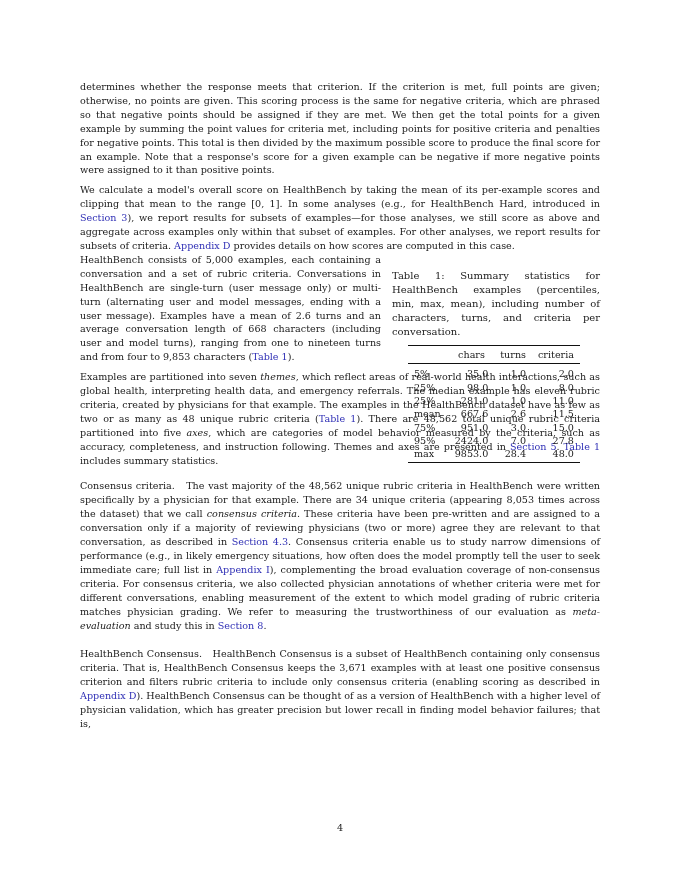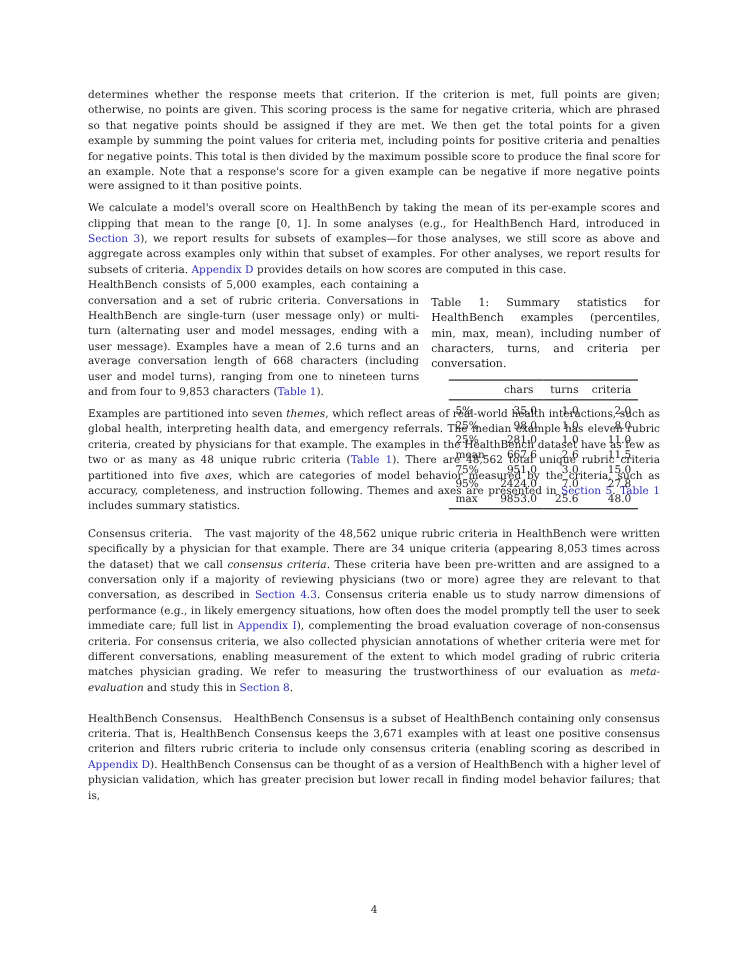--- a/index.html
+++ b/index.html
@@ -89,21 +89,21 @@
             </tr>
             <tr>
               <td class="rowlabel">95%</td>
               <td>2424.0</td>
               <td>7.0</td>
               <td>27.8</td>
             </tr>
             <tr>
               <td class="rowlabel">max</td>
               <td>9853.0</td>
-              <td>25.6</td>
+              <td>28.4</td>
               <td>48.0</td>
             </tr>
           </tbody>
       </table>
     </div>
   </div>
 
   <p class="block" style="margin-top:12px;"><span class="runin">Consensus criteria.</span>&nbsp;&nbsp; <span>The vast majority of the 48,562 unique rubric criteria in HealthBench were written specifically by a physician for that example. There are 34 unique criteria (appearing 8,053 times across the dataset) that we call </span><em>consensus criteria</em><span>. These criteria have been pre-written and are assigned to a conversation only if a majority of reviewing physicians (two or more) agree they are relevant to that conversation, as described in </span><a class="ref">Section 4.3</a><span>. Consensus criteria enable us to study narrow dimensions of performance (e.g., in likely emergency situations, how often does the model promptly tell the user to seek immediate care; full list in </span><a class="ref">Appendix I</a><span>), complementing the broad evaluation coverage of non-consensus criteria. For consensus criteria, we also collected physician annotations of whether criteria were met for different conversations, enabling measurement of the extent to which model grading of rubric criteria matches physician grading. We refer to measuring the trustworthiness of our evaluation as </span><em>meta-evaluation</em><span> and study this in </span><a class="ref">Section 8</a><span>.</span></p>
 
   <p class="block" style="margin-top:15px;"><span class="runin">HealthBench Consensus.</span>&nbsp;&nbsp; <span>HealthBench Consensus is a subset of HealthBench containing only consensus criteria. That is, HealthBench Consensus keeps the 3,671 examples with at least one positive consensus criterion and filters rubric criteria to include only consensus criteria (enabling scoring as described in </span><a class="ref">Appendix D</a><span>). HealthBench Consensus can be thought of as a version of HealthBench with a higher level of physician validation, which has greater precision but lower recall in finding model behavior failures; that is,</span></p>

